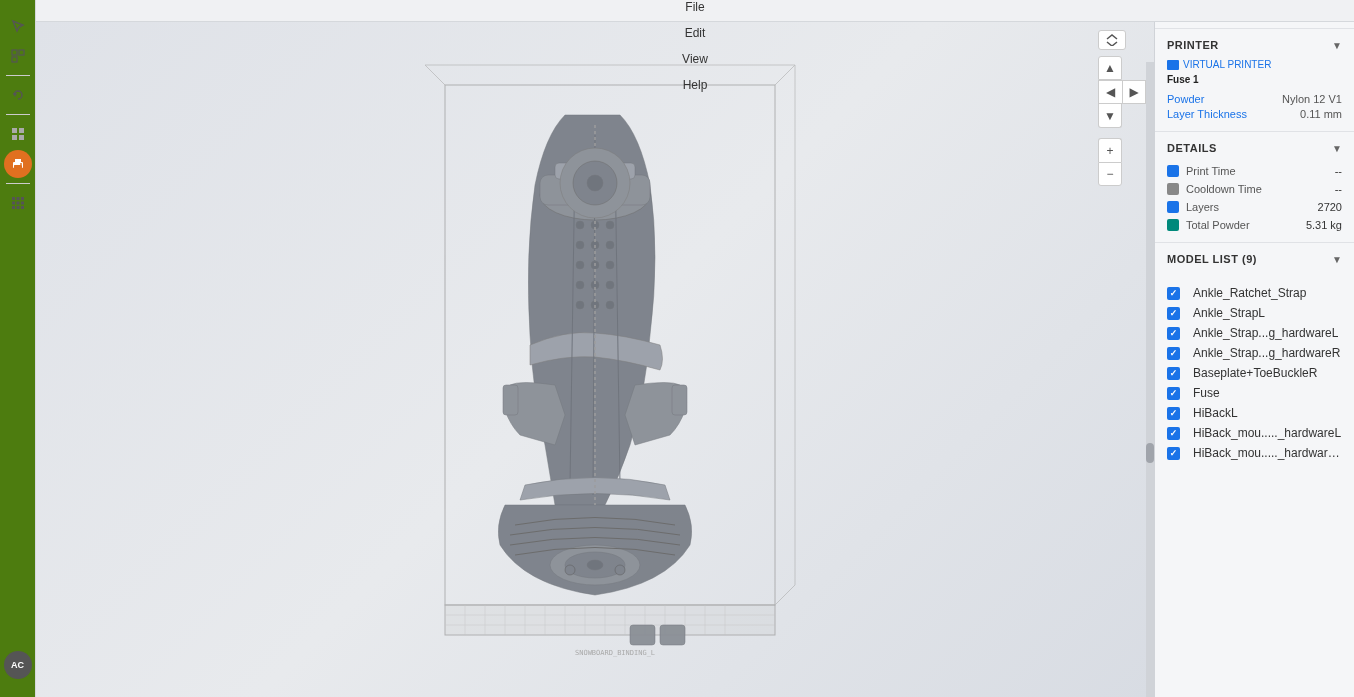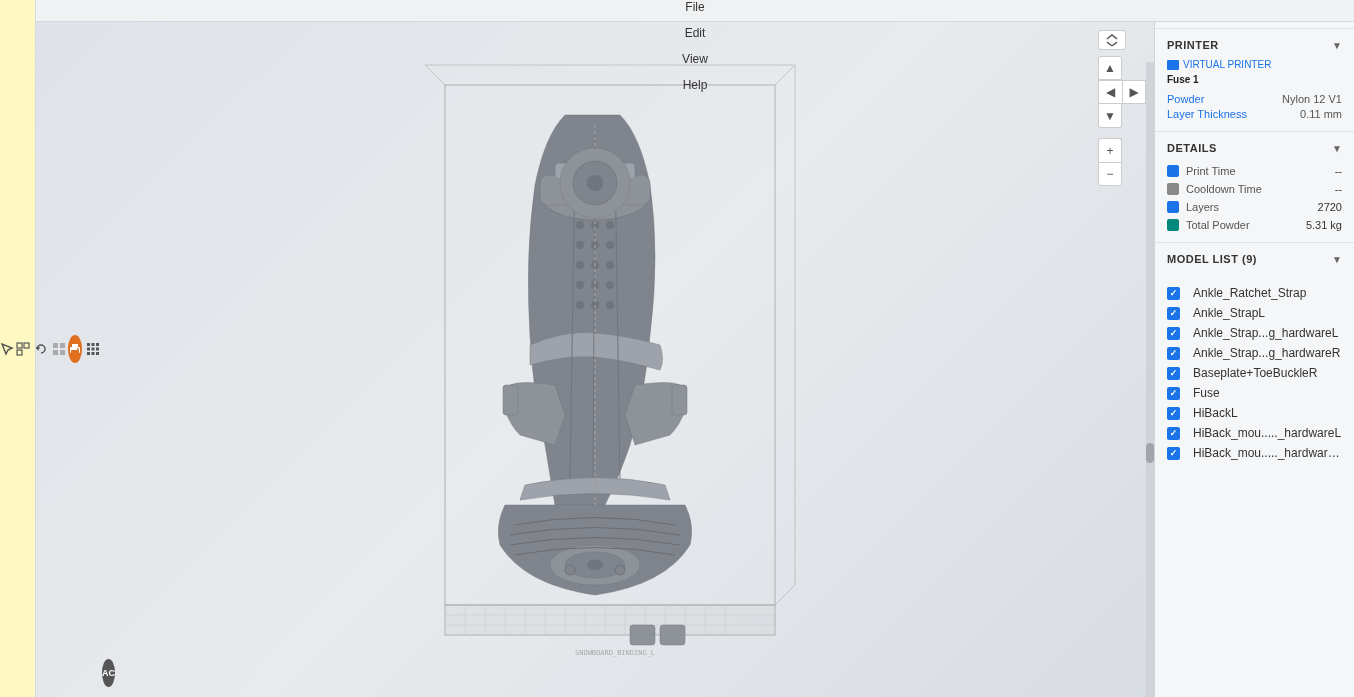--- a/index.html
+++ b/index.html
@@ -9,26 +9,26 @@
       font-family: -apple-system, BlinkMacSystemFont, 'Segoe UI', Arial, sans-serif;
       background: #e8eaed;
       display: flex;
       overflow: hidden;
       font-size: 12px;
     }
 
     
     .left-toolbar {
       width: 36px;
-      background: #fef9c3;
+      background: #4d7c0f;
       border-right: 1px solid #d5d8dc;
       display: flex;
-      flex-direction: row;
-      align-items: center;
-      padding: 4px 0;
+      flex-direction: column;
+      align-items: center;
+      padding: 12px 0;
       gap: 2px;
       z-index: 10;
     }
     .tool-btn {
       width: 28px;
       height: 28px;
       display: flex;
       align-items: center;
       justify-content: center;
       border-radius: 4px;

